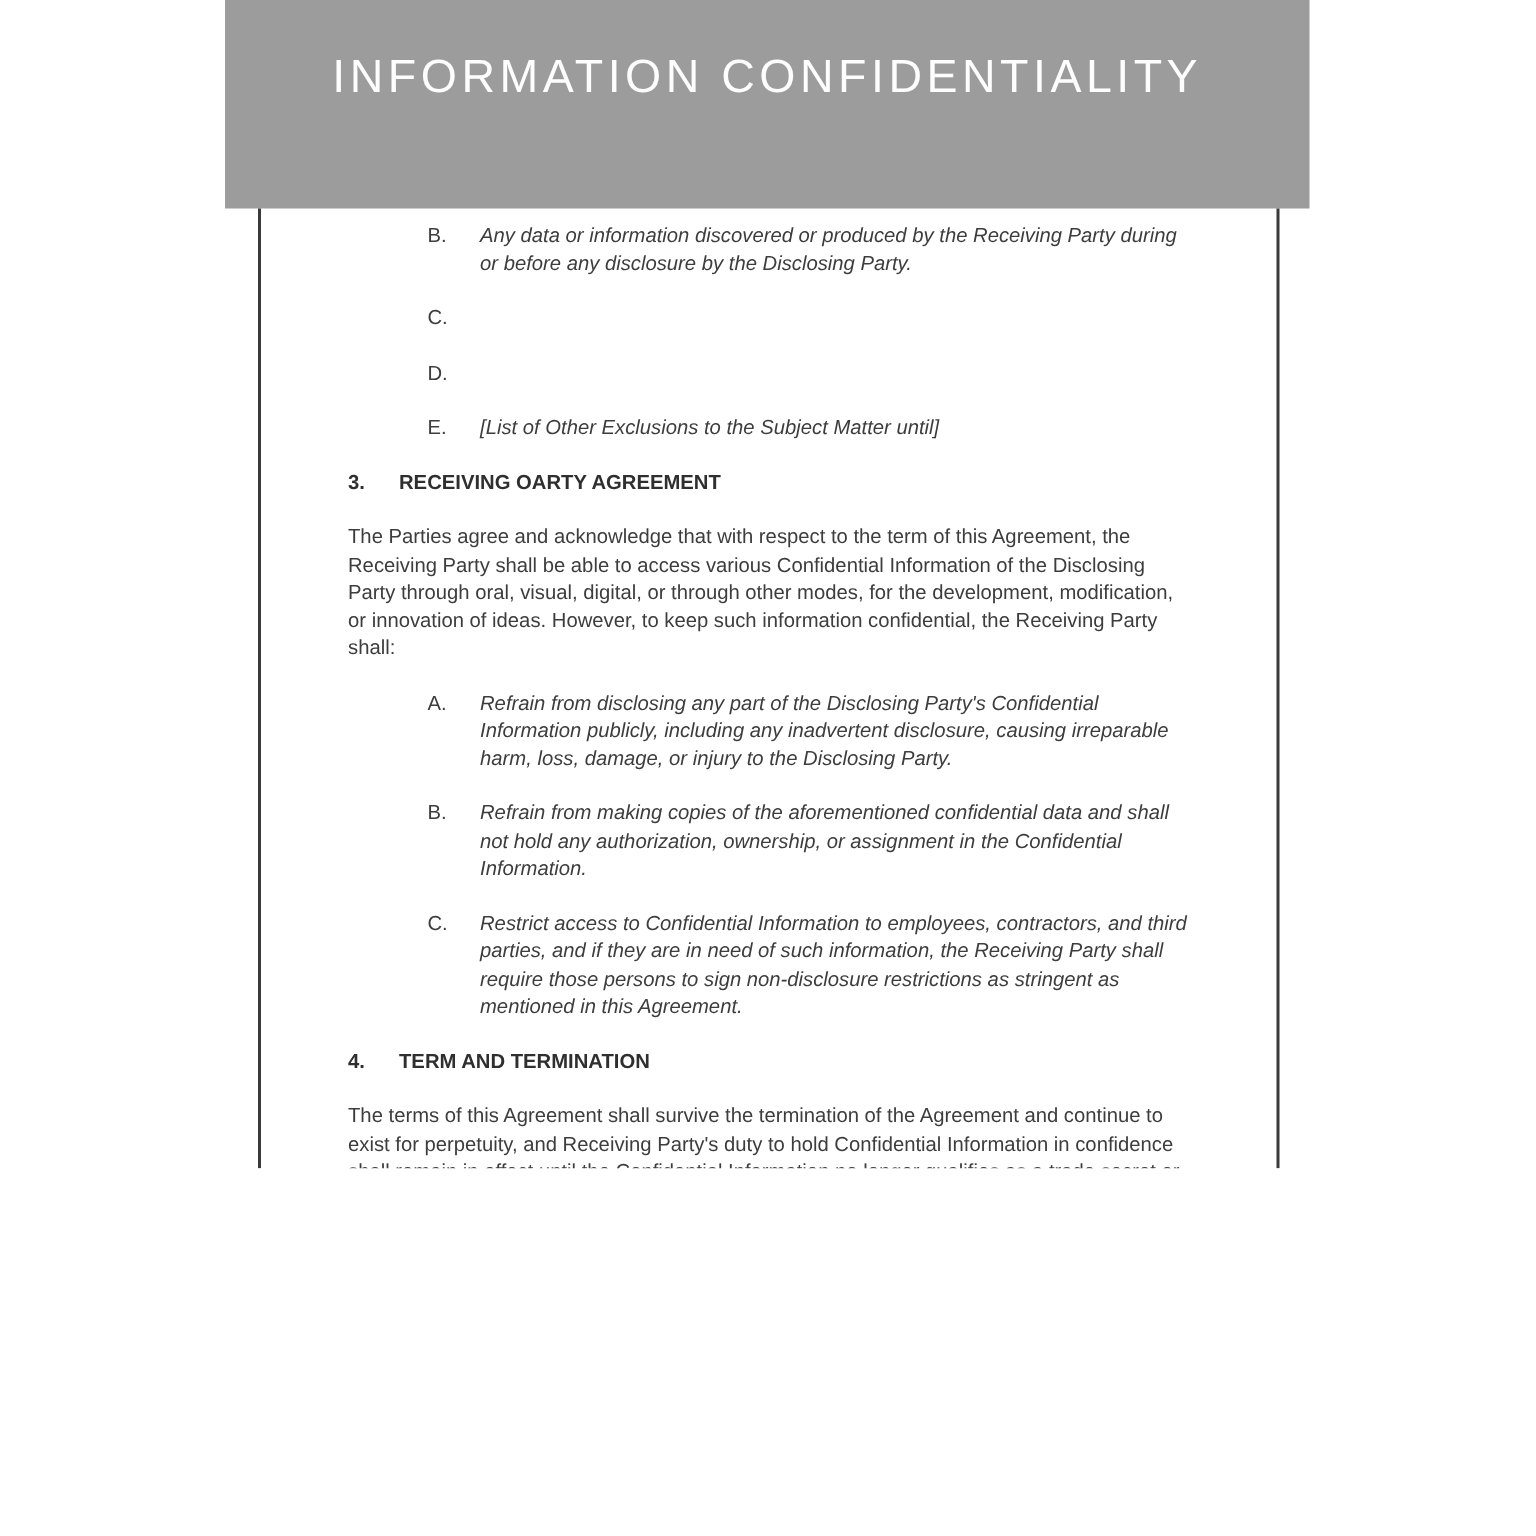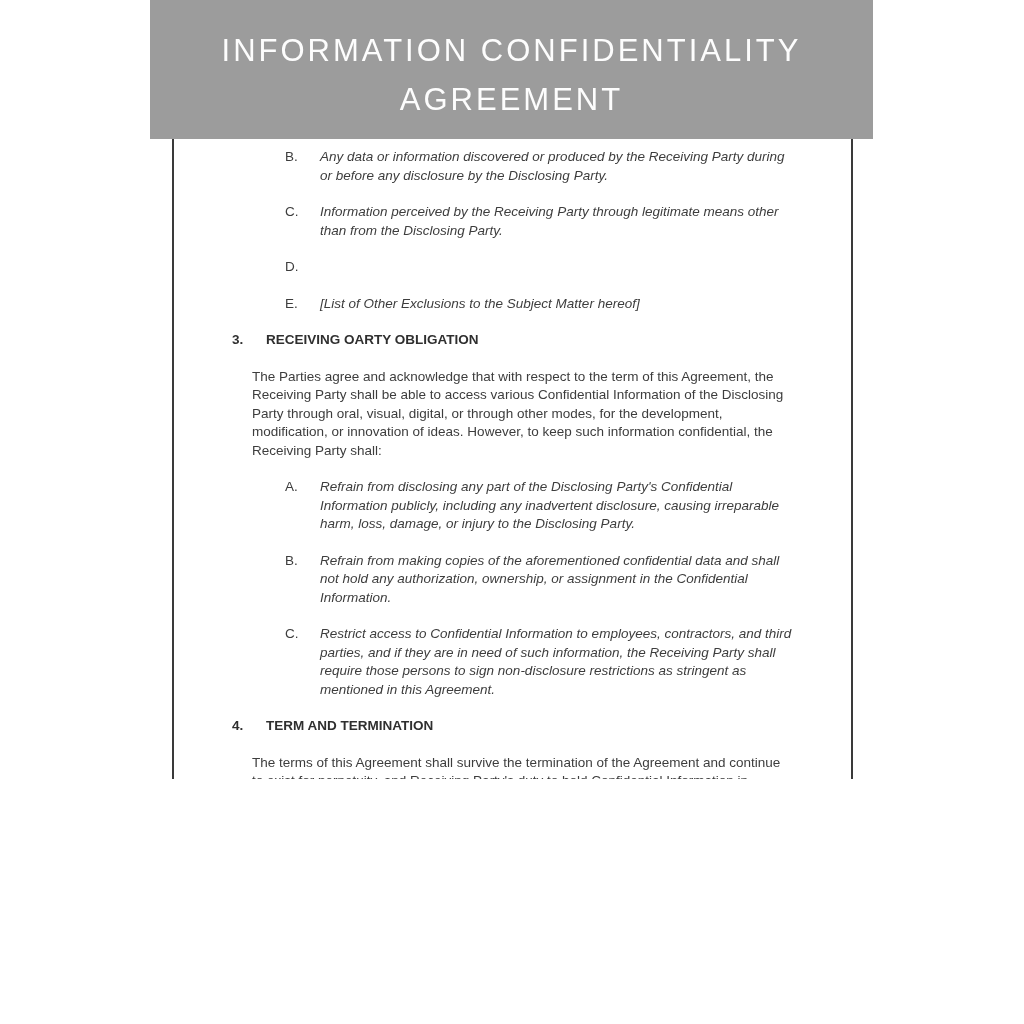--- a/index.html
+++ b/index.html
@@ -63,59 +63,57 @@
   }
   .li-label { width: 35px; flex-shrink: 0; }
   .li-text  { flex: 1; font-style: italic; }
   .sec-heading {
     display: flex;
     margin-bottom: 18px;
     font-weight: bold;
     color: var(--heading-text);
   }
   .sec-num { width: 34px; flex-shrink: 0; }
-  .para { margin-bottom: 18px; margin-left: 20px; }
+  .para { margin-bottom: 18px; }
   .para.justify { text-align: justify; }
 </style>
 </head>
 <body>
 
 <div class="stage">
 
   <header class="banner">
     <h1 class="title">
       <div>INFORMATION CONFIDENTIALITY</div>
-      <div>AGREEMENT</div>
     </h1>
   </header>
 
   <div class="vline vline-left"></div>
   <div class="vline vline-right"></div>
 
   <main class="content">
 
     <div class="li">
       <span class="li-label">B.</span>
       <span class="li-text">Any data or information discovered or produced by the Receiving Party during or before any disclosure by the Disclosing Party.</span>
     </div>
     <div class="li">
       <span class="li-label">C.</span>
-      <span class="li-text">Information perceived by the Receiving Party through legitimate means other than from the Disclosing Party.</span>
     </div>
     <div class="li">
       <span class="li-label">D.</span>
     </div>
     <div class="li">
       <span class="li-label">E.</span>
-      <span class="li-text">[List of Other Exclusions to the Subject Matter hereof]</span>
+      <span class="li-text">[List of Other Exclusions to the Subject Matter until]</span>
     </div>
 
     <div class="sec-heading">
       <span class="sec-num">3.</span>
-      <span class="sec-title">RECEIVING OARTY OBLIGATION</span>
+      <span class="sec-title">RECEIVING OARTY AGREEMENT</span>
     </div>
     <p class="para">The Parties agree and acknowledge that with respect to the term of this Agreement, the Receiving Party shall be able to access various Confidential Information of the Disclosing Party through oral, visual, digital, or through other modes, for the development, modification, or innovation of ideas. However, to keep such information confidential, the Receiving Party shall:</p>
 
     <div class="li">
       <span class="li-label">A.</span>
       <span class="li-text">Refrain from disclosing any part of the Disclosing Party's Confidential Information publicly, including any inadvertent disclosure, causing irreparable harm, loss, damage, or injury to the Disclosing Party.</span>
     </div>
     <div class="li">
       <span class="li-label">B.</span>
       <span class="li-text">Refrain from making copies of the aforementioned confidential data and shall not hold any authorization, ownership, or assignment in the Confidential Information.</span>

